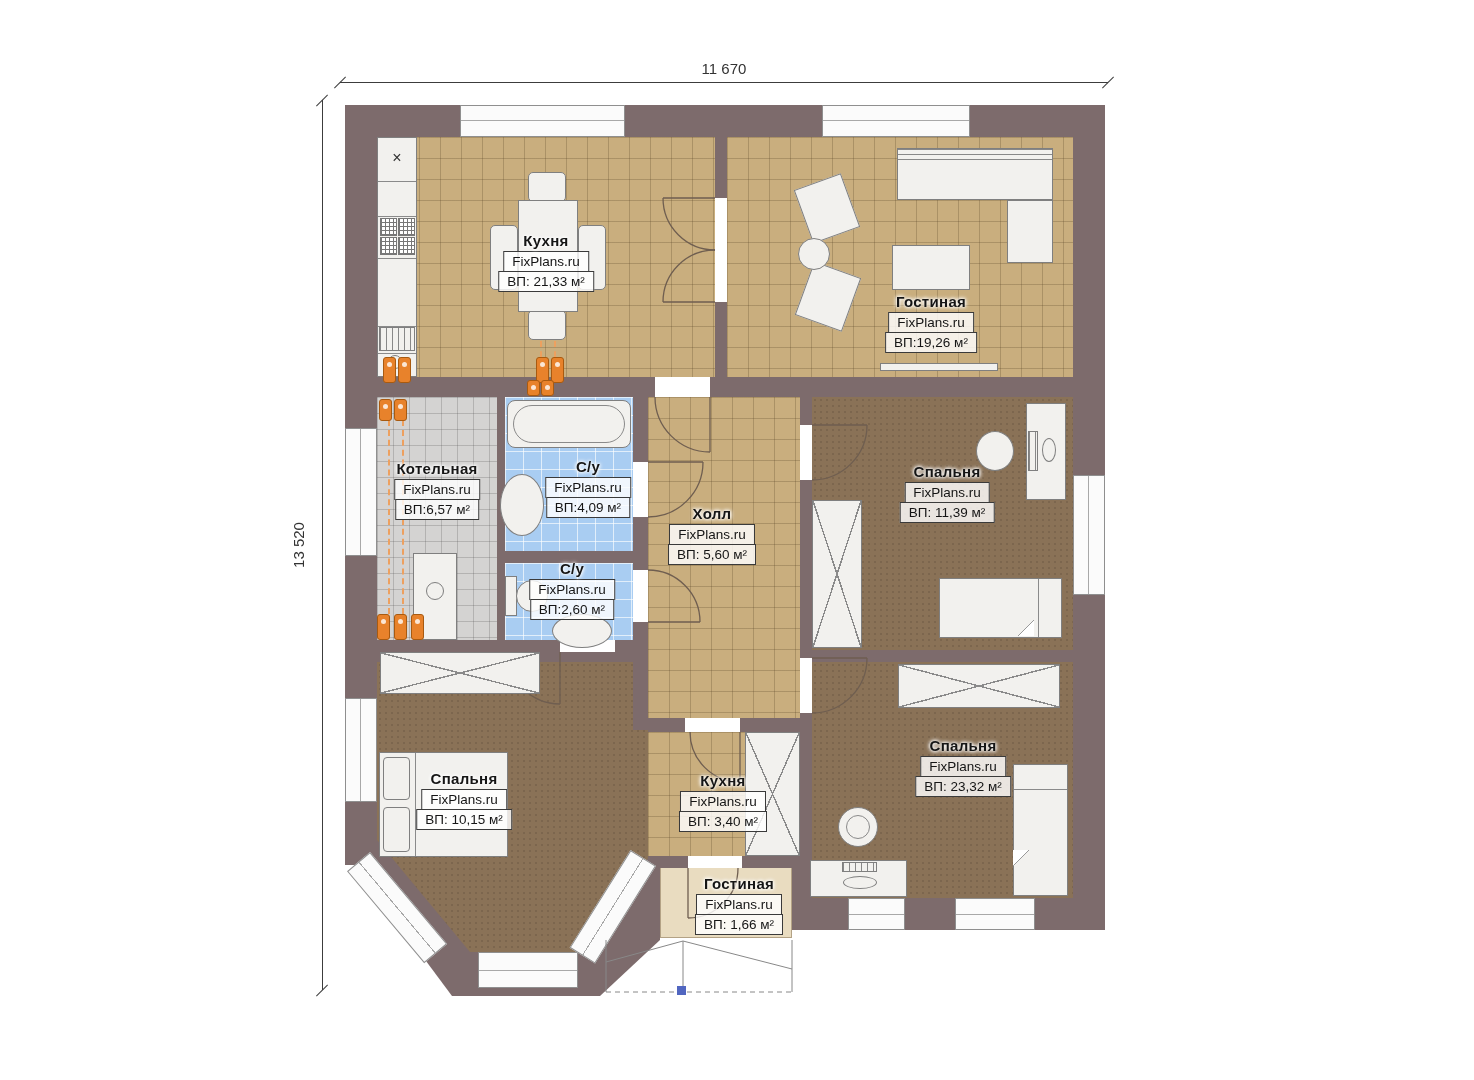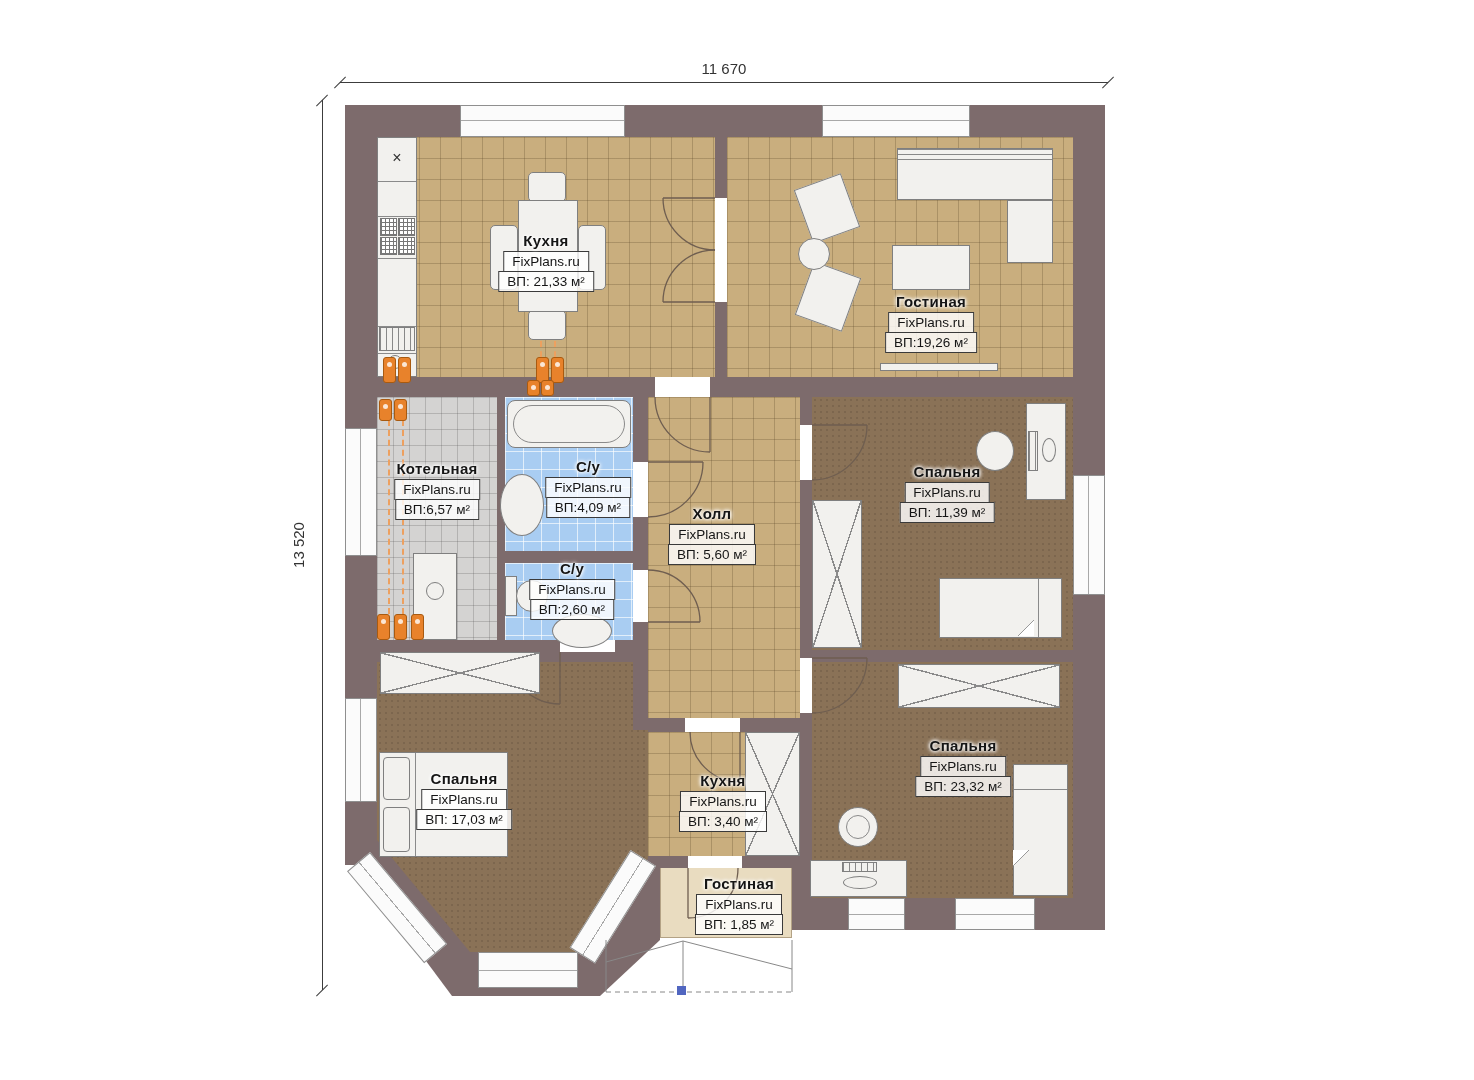--- a/index.html
+++ b/index.html
@@ -266,31 +266,31 @@
     <div class="rl-box">ВП: 5,60 м²</div>
   </div>
   <div class="room-label" style="left:947px;top:463px;">
     <div class="rl-name">Спальня</div>
     <div class="rl-box">FixPlans.ru</div>
     <div class="rl-box">ВП: 11,39 м²</div>
   </div>
   <div class="room-label" style="left:464px;top:770px;">
     <div class="rl-name">Спальня</div>
     <div class="rl-box">FixPlans.ru</div>
-    <div class="rl-box">ВП: 17,03 м²</div>
+    <div class="rl-box">ВП: 10,15 м²</div>
   </div>
   <div class="room-label" style="left:963px;top:737px;">
     <div class="rl-name">Спальня</div>
     <div class="rl-box">FixPlans.ru</div>
     <div class="rl-box">ВП: 23,32 м²</div>
   </div>
   <div class="room-label" style="left:723px;top:772px;">
     <div class="rl-name">Кухня</div>
     <div class="rl-box">FixPlans.ru</div>
     <div class="rl-box">ВП: 3,40 м²</div>
   </div>
   <div class="room-label" style="left:739px;top:875px;">
     <div class="rl-name">Гостиная</div>
     <div class="rl-box">FixPlans.ru</div>
-    <div class="rl-box">ВП: 1,85 м²</div>
+    <div class="rl-box">ВП: 1,66 м²</div>
   </div>
 
 </div>
 
 </body></html>

